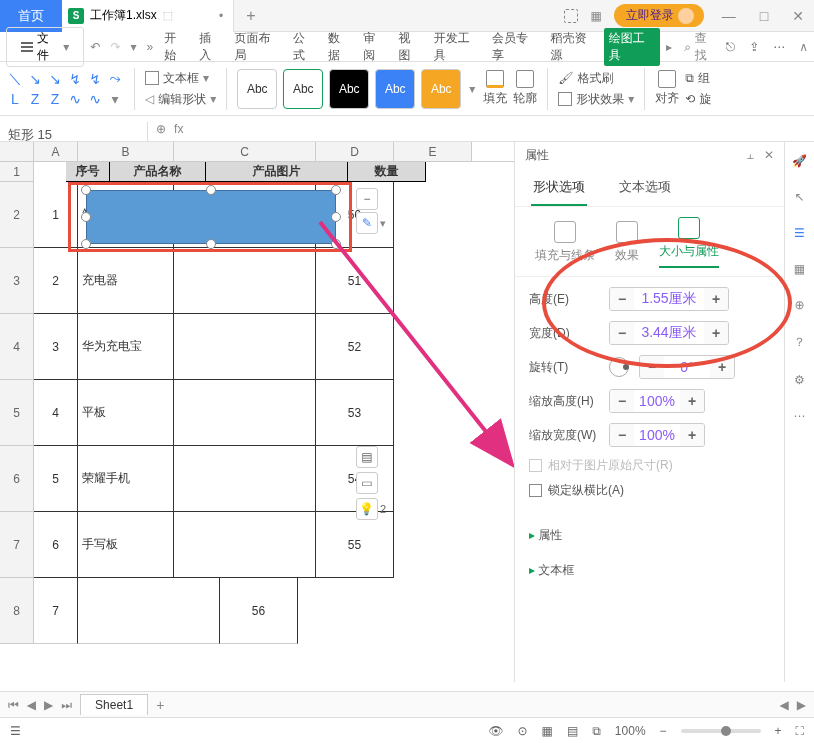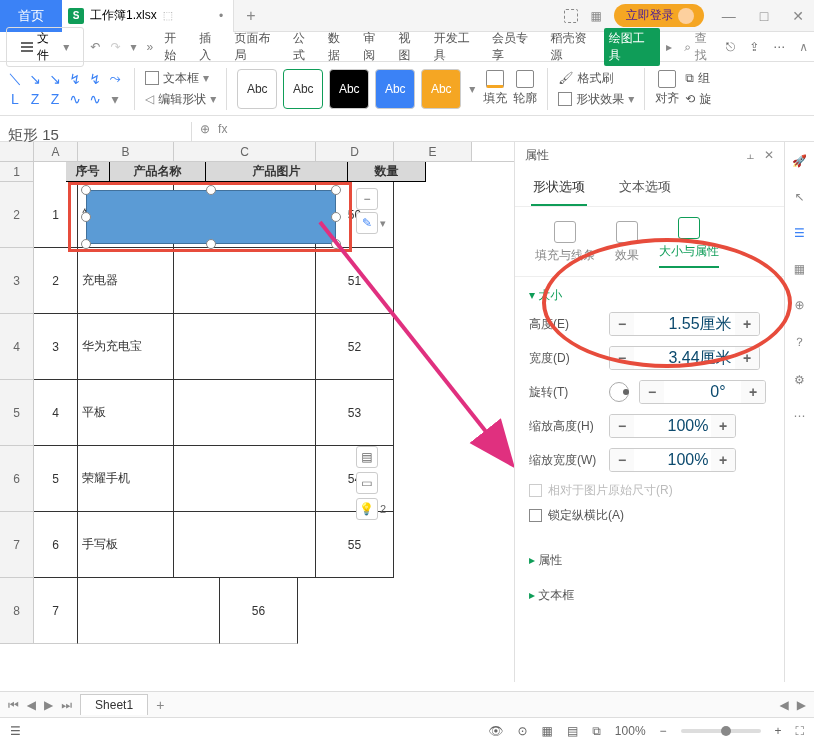--- a/index.html
+++ b/index.html
@@ -45,21 +45,21 @@
 .abc.black { background:#000; color:#fff; }
 .abc.blue { background:#3b82f6; color:#fff; }
 .abc.orange { background:#f5a623; color:#fff; }
 .tool-vcol { display:flex; flex-direction:column; align-items:center; gap:2px; color:#555; font-size:11px; }
 .tool-vcol .ic { width:18px; height:18px; border:1px solid #888; border-radius:2px; }
 .format-col { display:flex; flex-direction:column; gap:4px; font-size:12px; color:#555; }
 .fmt-row { display:flex; align-items:center; gap:4px; }
 
 
 .namebar { height:26px; display:flex; align-items:center; border-bottom:1px solid #e0e0e0; }
-.namebox { width:192px; padding:0 8px; color:#555; border-right:1px solid #ddd; height:26px; display:flex; align-items:center; font-size:15px;margin-top:13px; }
+.namebox { width:148px; padding:0 8px; color:#555; border-right:1px solid #ddd; height:26px; display:flex; align-items:center; font-size:13px;margin-top:13px; }
 .fxbar { display:flex; align-items:center; gap:8px; padding:0 8px; color:#888; font-size:13px; }
 
 
 .main { display:flex; height:540px; }
 .grid-area { flex:1; position:relative; overflow:hidden; background:#fff; }
 .colhdr { display:flex; height:20px; border-bottom:1px solid #ccc; }
 .corner { width:34px; border-right:1px solid #ccc; background:#f3f3f3; }
 .ch { border-right:1px solid #ccc; background:#f3f3f3; display:flex; align-items:center; justify-content:center; color:#666; }
 .ch.A{width:44px;} .ch.B{width:96px;} .ch.C{width:142px;} .ch.D{width:78px;} .ch.E{width:78px;}
 .gridbody { display:flex; }
@@ -103,21 +103,21 @@
 .sub-ic { width:22px; height:22px; border:1px solid #aaa; border-radius:3px; }
 .sub-ic.active { border-color:#0f9d58; }
 .prop-body { padding:10px 14px; flex:1; overflow:auto; }
 .sect-title { color:#0f9d58; font-size:12px; margin-bottom:8px; cursor:pointer; }
 .sect-title::before { content:"▾ "; color:#0f9d58; }
 .sect-title.col::before { content:"▸ "; }
 .field-row { display:flex; align-items:center; margin-bottom:10px; gap:6px; }
 .field-lbl { width:74px; color:#555; font-size:12px; }
 .spinner { display:flex; border:1px solid #ccc; border-radius:3px; overflow:hidden; height:24px; }
 .sp-btn { width:24px; display:flex; align-items:center; justify-content:center; color:#666; background:#fafafa; cursor:pointer; font-size:14px; font-weight:bold; }
-.sp-val { width:70px; display:flex; align-items:center; justify-content:center; font-size:16px; color:#0c4a6e; background:#fff;margin-left:31px; }
+.sp-val { width:70px; display:flex; align-items:center; justify-content:center; font-size:14px; color:#8b5cf6; background:#fff; }
 .rot-dial { width:20px; height:20px; border:1px solid #aaa; border-radius:50%; position:relative; margin-right:4px; }
 .rot-dial::after { content:""; position:absolute; width:6px; height:6px; background:#666; border-radius:50%; right:-1px; top:6px; }
 .chk-row { display:flex; align-items:center; gap:6px; color:#555; font-size:12px; margin-bottom:8px; }
 .chk-row.disabled { color:#bbb; }
 .chk { width:13px; height:13px; border:1px solid #888; }
 .chk-row.disabled .chk { border-color:#ccc; }
 
 
 .red-circle { position:absolute; border:4px solid #e74c3c; border-radius:50%; width:250px; height:130px; right:22px; top:238px; pointer-events:none; z-index:5; }
 
@@ -410,21 +410,20 @@
       <div class="sub-tab-item">
           <span class="sub-ic"></span>
           <span>效果</span>
         </div>
       <div class="sub-tab-item active">
           <span class="sub-ic active"></span>
           <span>大小与属性</span>
         </div>
     </div>
     <div class="prop-body">
-      <div class="sect-title">大小</div>
       <div class="field-row">
         <span class="field-lbl">高度(E)</span>
         <div class="spinner">
             <span class="sp-btn">−</span>
             <span class="sp-val">1.55厘米</span>
             <span class="sp-btn">+</span>
           </div>
       </div>
       <div class="field-row">
         <span class="field-lbl">宽度(D)</span>

